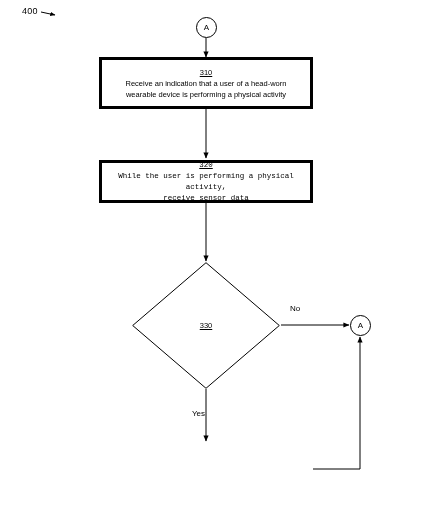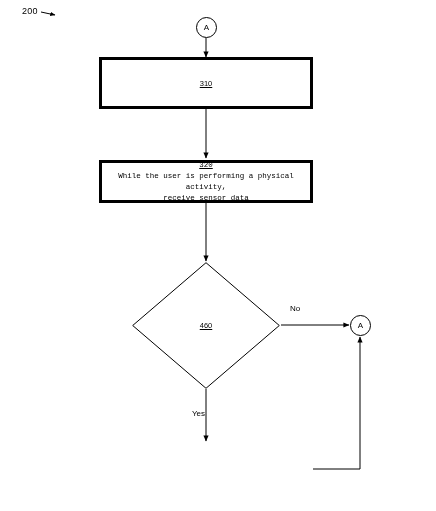--- a/index.html
+++ b/index.html
@@ -125,42 +125,44 @@
 
     <line x1="206" y1="203" x2="206" y2="261" stroke="#000000" stroke-width="1" marker-end="url(#arrowhead)"></line>
 
     <line x1="281" y1="325" x2="349" y2="325" stroke="#000000" stroke-width="1" marker-end="url(#arrowhead)"></line>
 
     <line x1="206" y1="389" x2="206" y2="441" stroke="#000000" stroke-width="1" marker-end="url(#arrowhead)"></line>
 
     <path d="M313,469 L360,469 L360,337" stroke="#000000" stroke-width="1" fill="none" marker-end="url(#arrowhead)"></path>
   </svg>
 
-  <div class="fig-label" style="left:22px; top:6px;">200</div>
+  <div class="fig-label" style="left:22px; top:6px;">400</div>
 
   <div class="conn" style="left:196px; top:17px; width:21px; height:21px;">
     <span>A</span>
   </div>
 
   <div class="proc-box" style="left:99px; top:57px; width:214px; height:52px;">
     <div class="step-num">310</div>
+    <div class="step-text">Receive an indication that a user of a head-worn
+wearable device is performing a physical activity</div>
   </div>
 
   <div class="proc-box" style="left:99px; top:160px; width:214px; height:43px;font-family:Liberation Mono, monospace;">
     <div class="step-num">320</div>
     <div class="step-text">While the user is performing a physical activity,
 receive sensor data</div>
   </div>
 
   <div class="diamond-wrap" style="left:132px; top:262px; width:148px; height:127px;">
     <svg width="148" height="127" viewBox="0 0 148 127" xmlns="http://www.w3.org/2000/svg">
       <polygon points="74,0.7 147.3,63.5 74,126.3 0.7,63.5" fill="#ffffff" stroke="#000000" stroke-width="1"></polygon>
     </svg>
     <div class="diamond-text">
-      <div class="step-num">460</div>
+      <div class="step-num">330</div>
     </div>
   </div>
 
   <div class="branch-label" style="left:290px; top:304px;">No</div>
 
   <div class="branch-label" style="left:192px; top:409px;">Yes</div>
 
   <div class="conn" style="left:350px; top:315px; width:21px; height:21px;">
     <span>A</span>
   </div>

